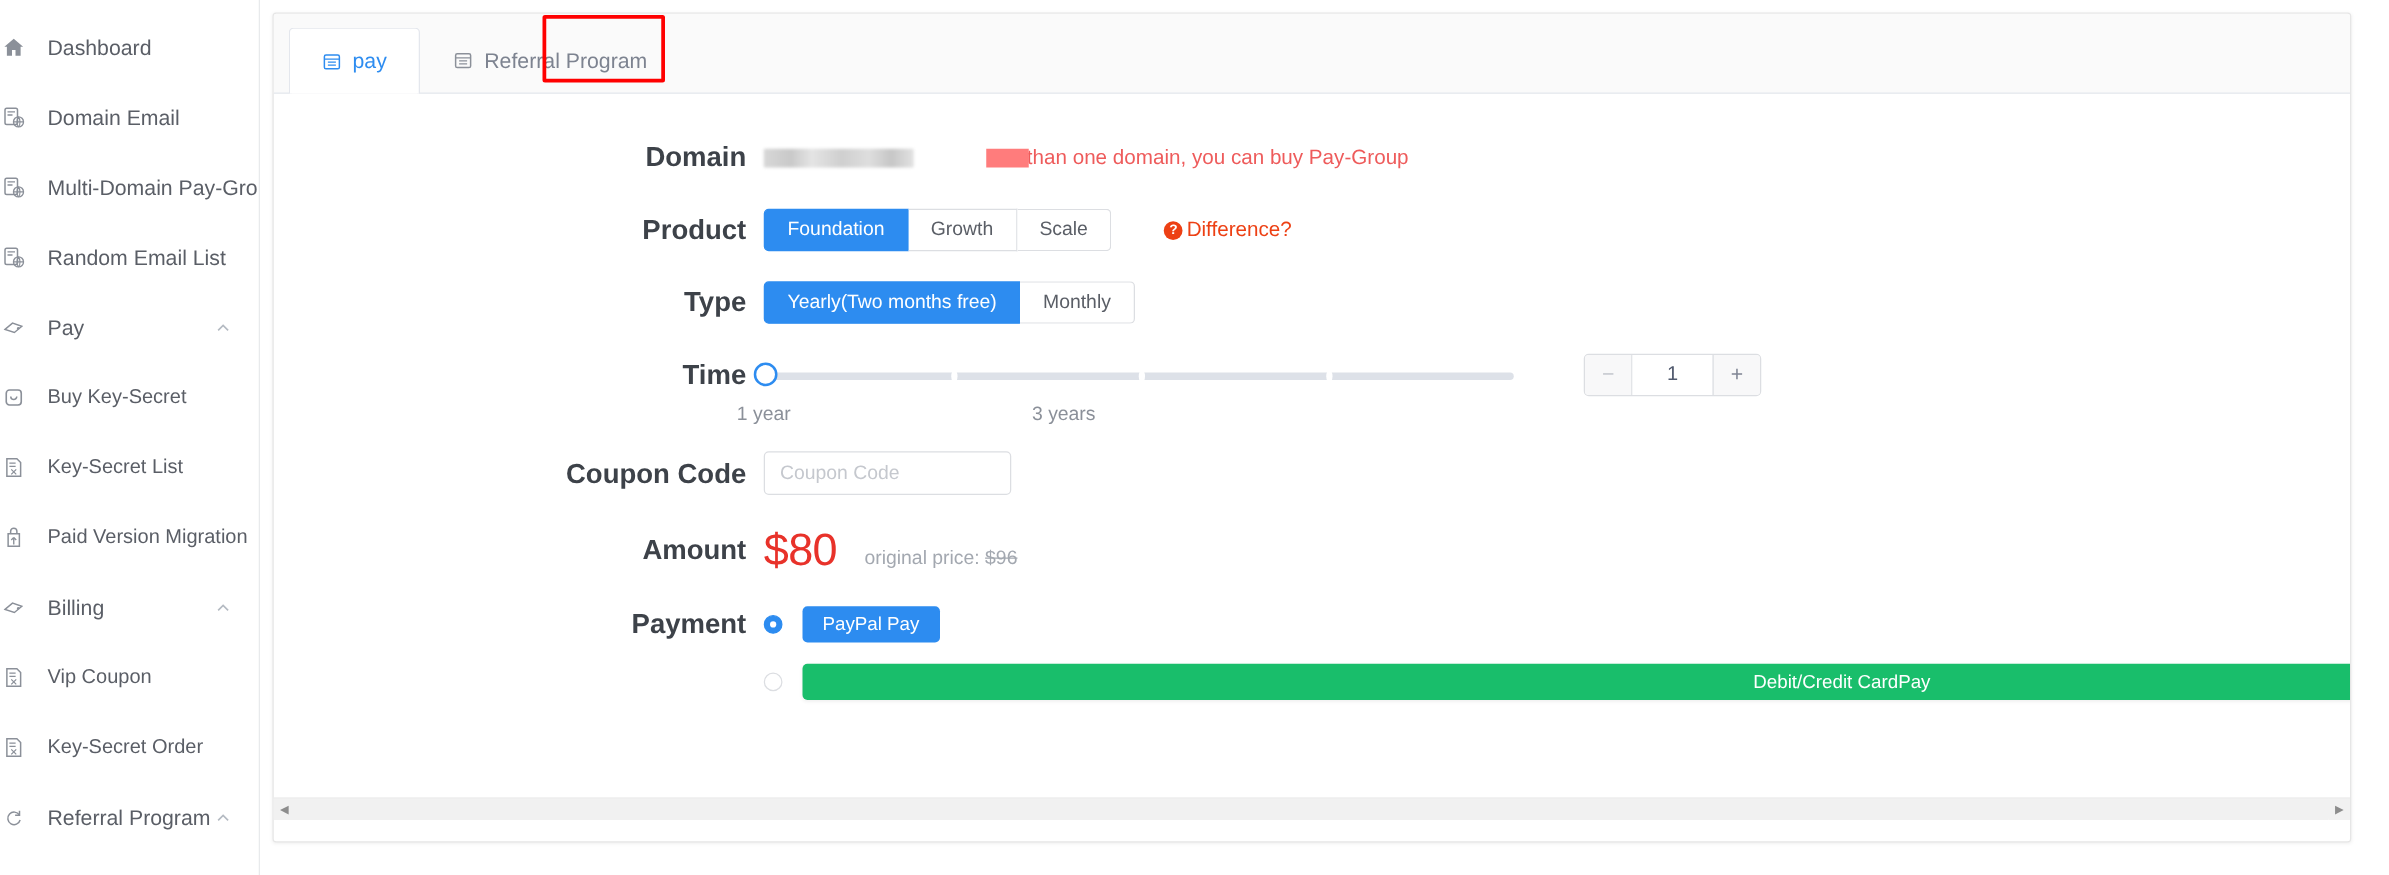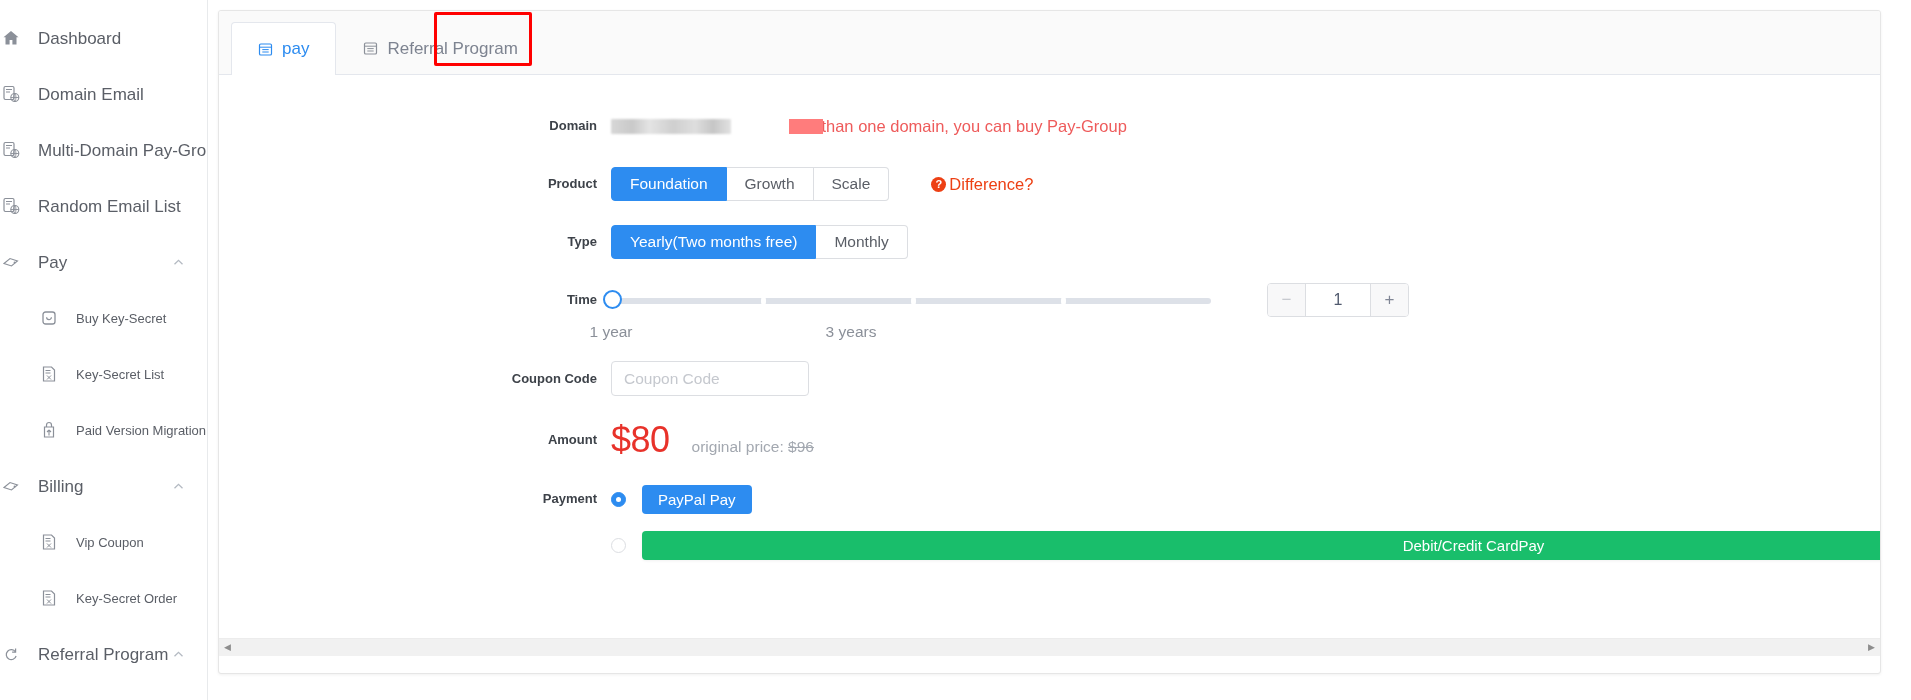--- a/index.html
+++ b/index.html
@@ -33,21 +33,21 @@
     white-space: nowrap;
   }
   .nav-item .nav-ico {
     width: 22px; height: 22px;
     margin-right: 16px;
     flex: 0 0 22px;
     display: flex; align-items: center; justify-content: center;
     color: #8b9099;
   }
   .nav-item .nav-ico svg { display:block; }
-  .nav-item.sub { padding-left: 38px; font-size: 13px; }
+  .nav-item.sub { font-size: 16px; }
   .nav-item.group { justify-content: flex-start; }
   .nav-item .caret {
     margin-left: auto;
     margin-right: 22px;
     color: #b4bac2;
     display: flex; align-items: center;
   }
   .nav-label { line-height: 1; }
 
   
@@ -121,21 +121,21 @@
     display: flex;
     align-items: center;
     margin-bottom: 24px;
     min-height: 34px;
   }
   .lbl {
     width: 392px;
     min-width: 392px;
     text-align: right;
     padding-right: 14px;
-    font-size: 13px;
+    font-size: 22px;
     font-weight: bold;
     color: #3d4249;
     line-height: 34px;
   }
   .ctl { display: flex; align-items: center; }
 
   
   .redact-gray {
     display: inline-block;
     width: 120px; height: 15px;

